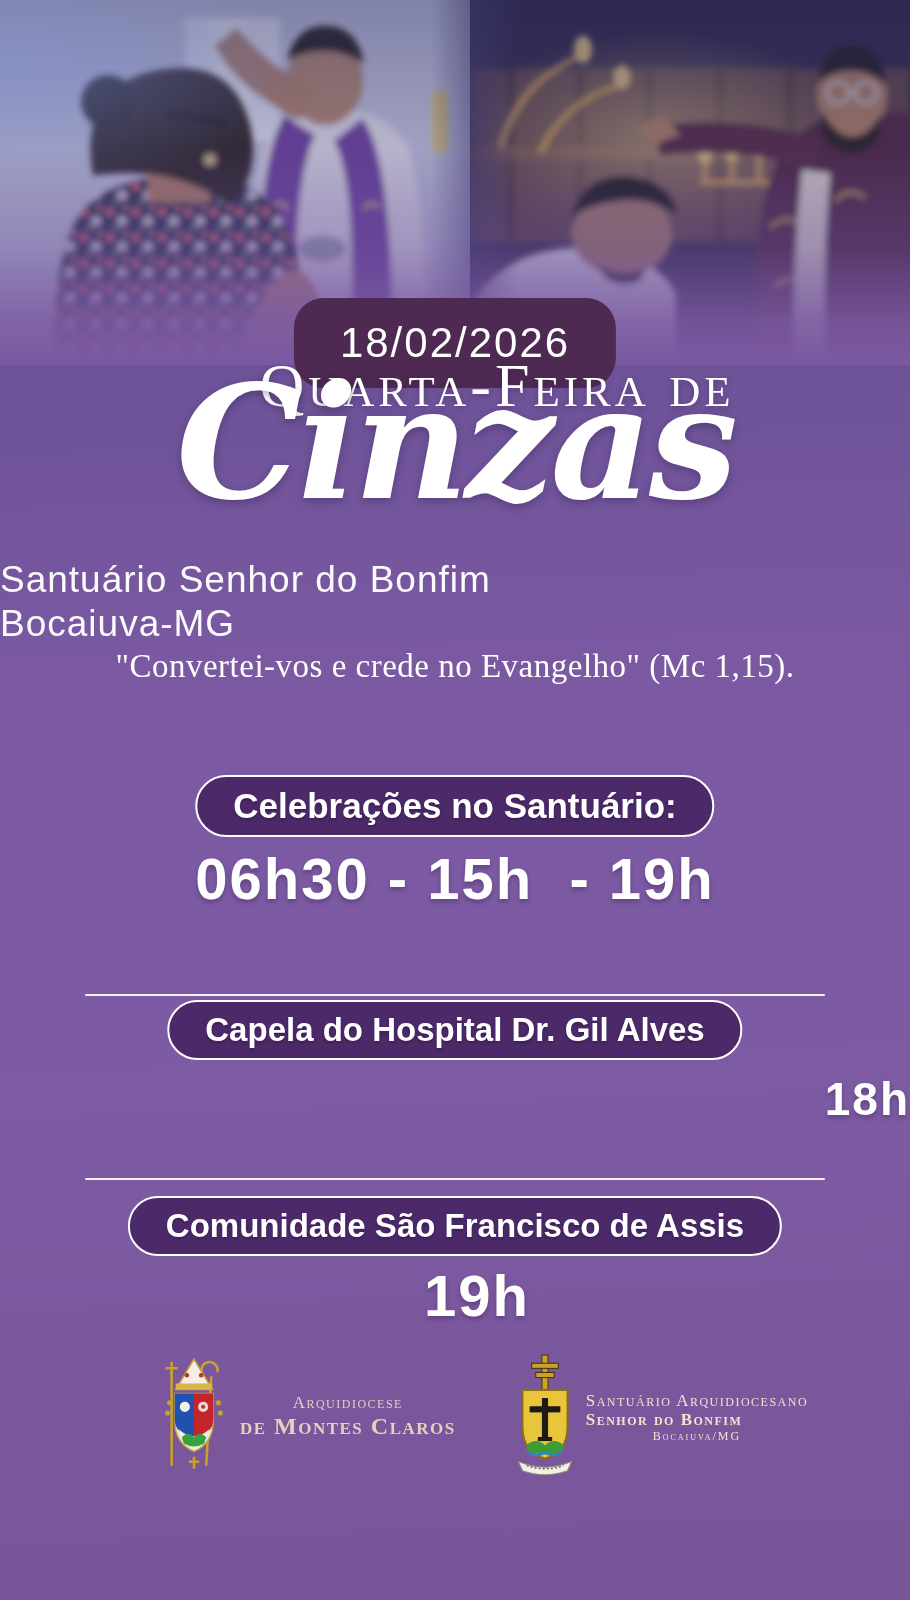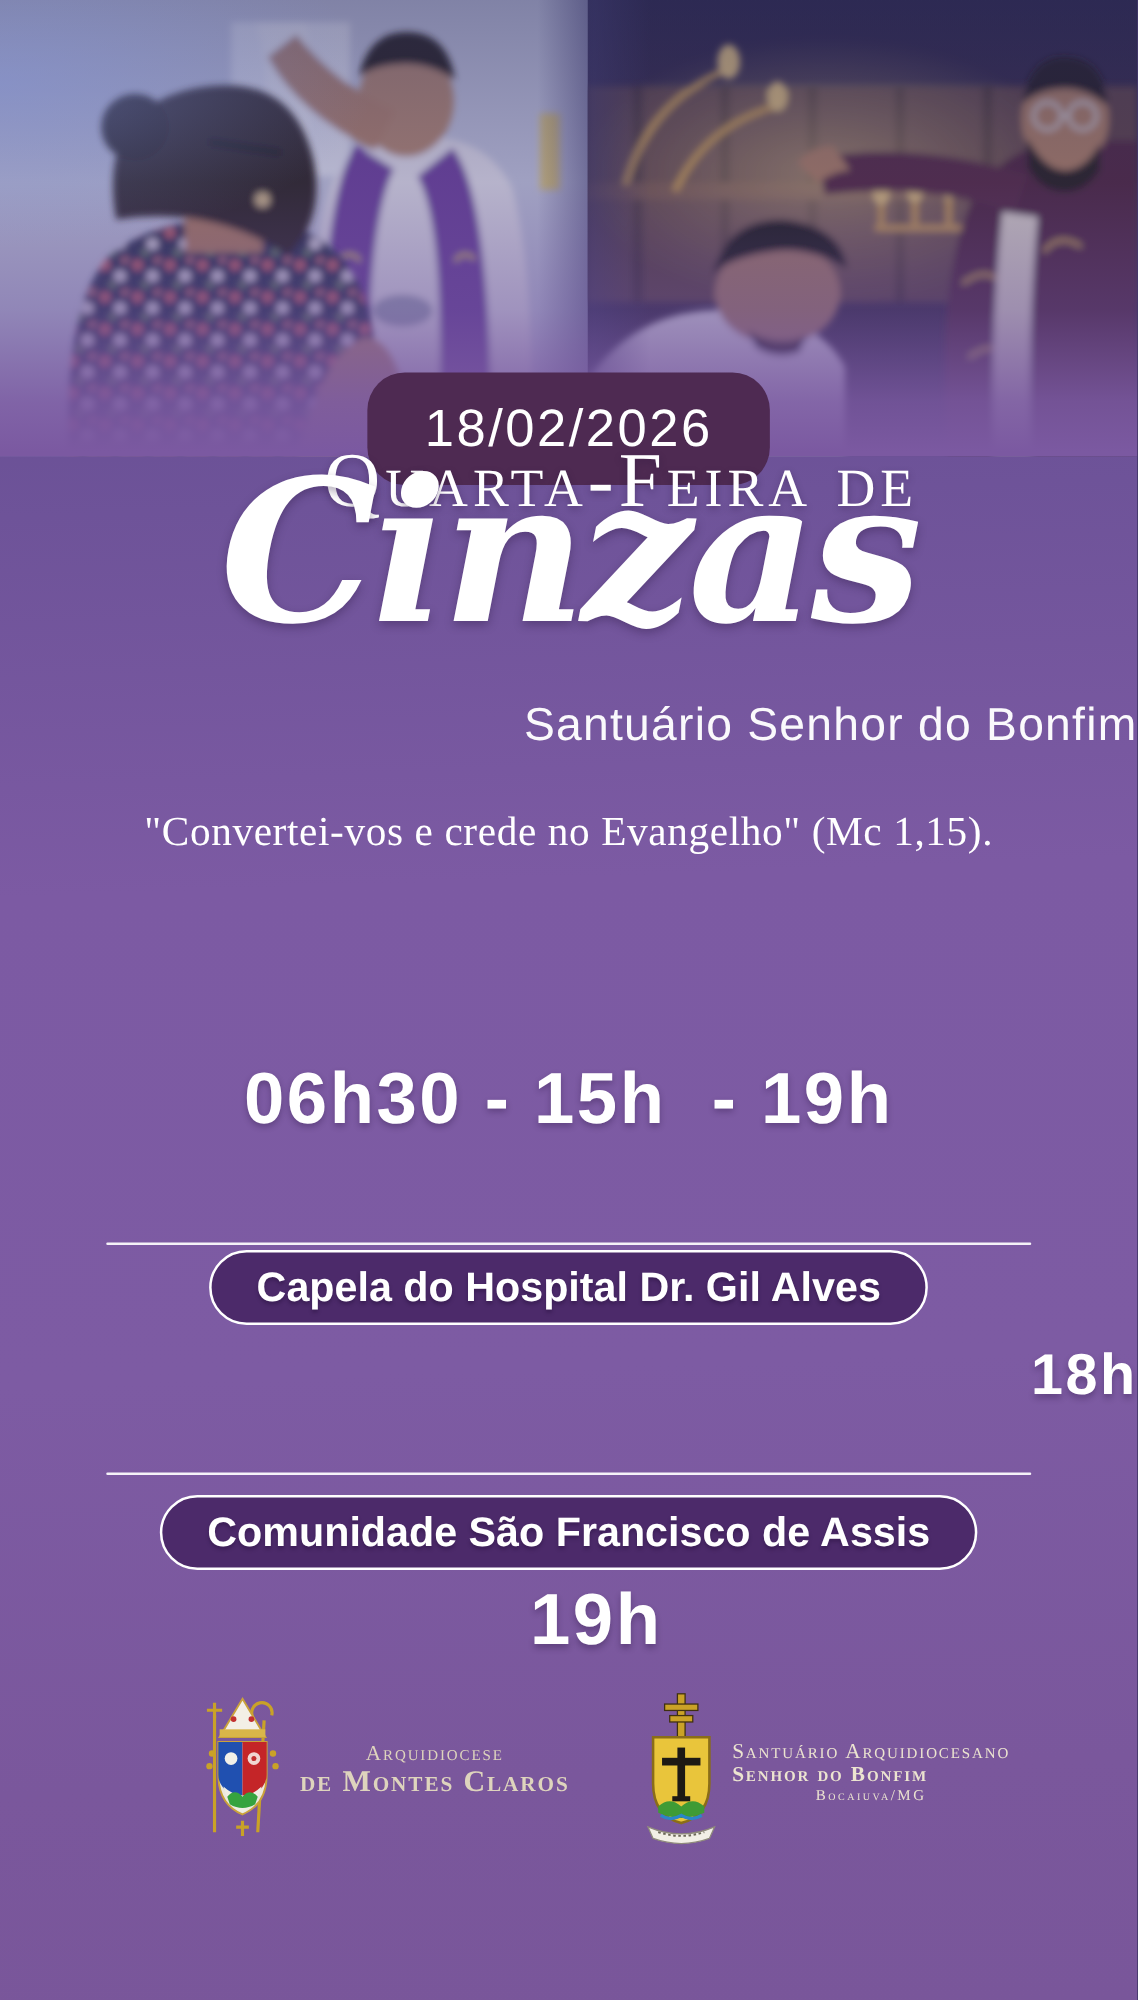--- a/index.html
+++ b/index.html
@@ -26,21 +26,21 @@
     font-size:42px;letter-spacing:2px;font-weight:400;}
   
   .title-small{position:absolute;top:350px;width:100%;text-align:center;
     font-family:"Liberation Serif",serif;font-variant:small-caps;
     font-size:62px;letter-spacing:4px;transform:translateX(42px);
     text-shadow:0 2px 6px rgba(40,20,60,.35);}
   .title-script{position:absolute;top:360px;width:100%;text-align:center;
     font-family:"DejaVu Serif",serif;font-style:italic;font-weight:700;
     font-size:158px;line-height:1.05;letter-spacing:-4px;
     text-shadow:0 3px 8px rgba(40,20,60,.35);}
-  .location{position:absolute;top:558px;width:100%;text-align:right;
+  .location{position:absolute;top:558px;width:100%;text-align:left;
     font-size:37px;letter-spacing:1px;line-height:1.18;opacity:.97;}
   .quote{position:absolute;top:648px;width:100%;text-align:center;
     font-family:"Liberation Serif",serif;font-size:33px;letter-spacing:.5px;}
   
   .pill{position:absolute;left:50%;transform:translateX(-50%);
     background:#4c2a6a;border:2px solid #fff;border-radius:34px;
     padding:9px 36px;font-weight:700;white-space:nowrap;
     text-shadow:0 2px 3px rgba(30,10,50,.35);}
   .pill-1{top:775px;font-size:35px;}
   .pill-2{top:1000px;font-size:33px;}
@@ -176,24 +176,28 @@
 
   <div class="date-pill">
     <span>18/02/2026</span>
   </div>
 
   <div class="title-small">Quarta-Feira de</div>
   <div class="title-script">Cinzas</div>
 
   <div class="location">
     <div>Santuário Senhor do Bonfim</div>
+    <div>Bocaiuva-MG</div>
   </div>
 
   <div class="quote">"Convertei-vos e crede no Evangelho" (Mc 1,15).</div>
 
+  <div class="pill pill-1">
+    <span>Celebrações no Santuário:</span>
+  </div>
   <div class="time time-1">06h30 - 15h  - 19h</div>
 
   <div class="divider divider-1"></div>
 
   <div class="pill pill-2">
     <span>Capela do Hospital Dr. Gil Alves</span>
   </div>
   <div class="time time-2">18h</div>
 
   <div class="divider divider-2"></div>

